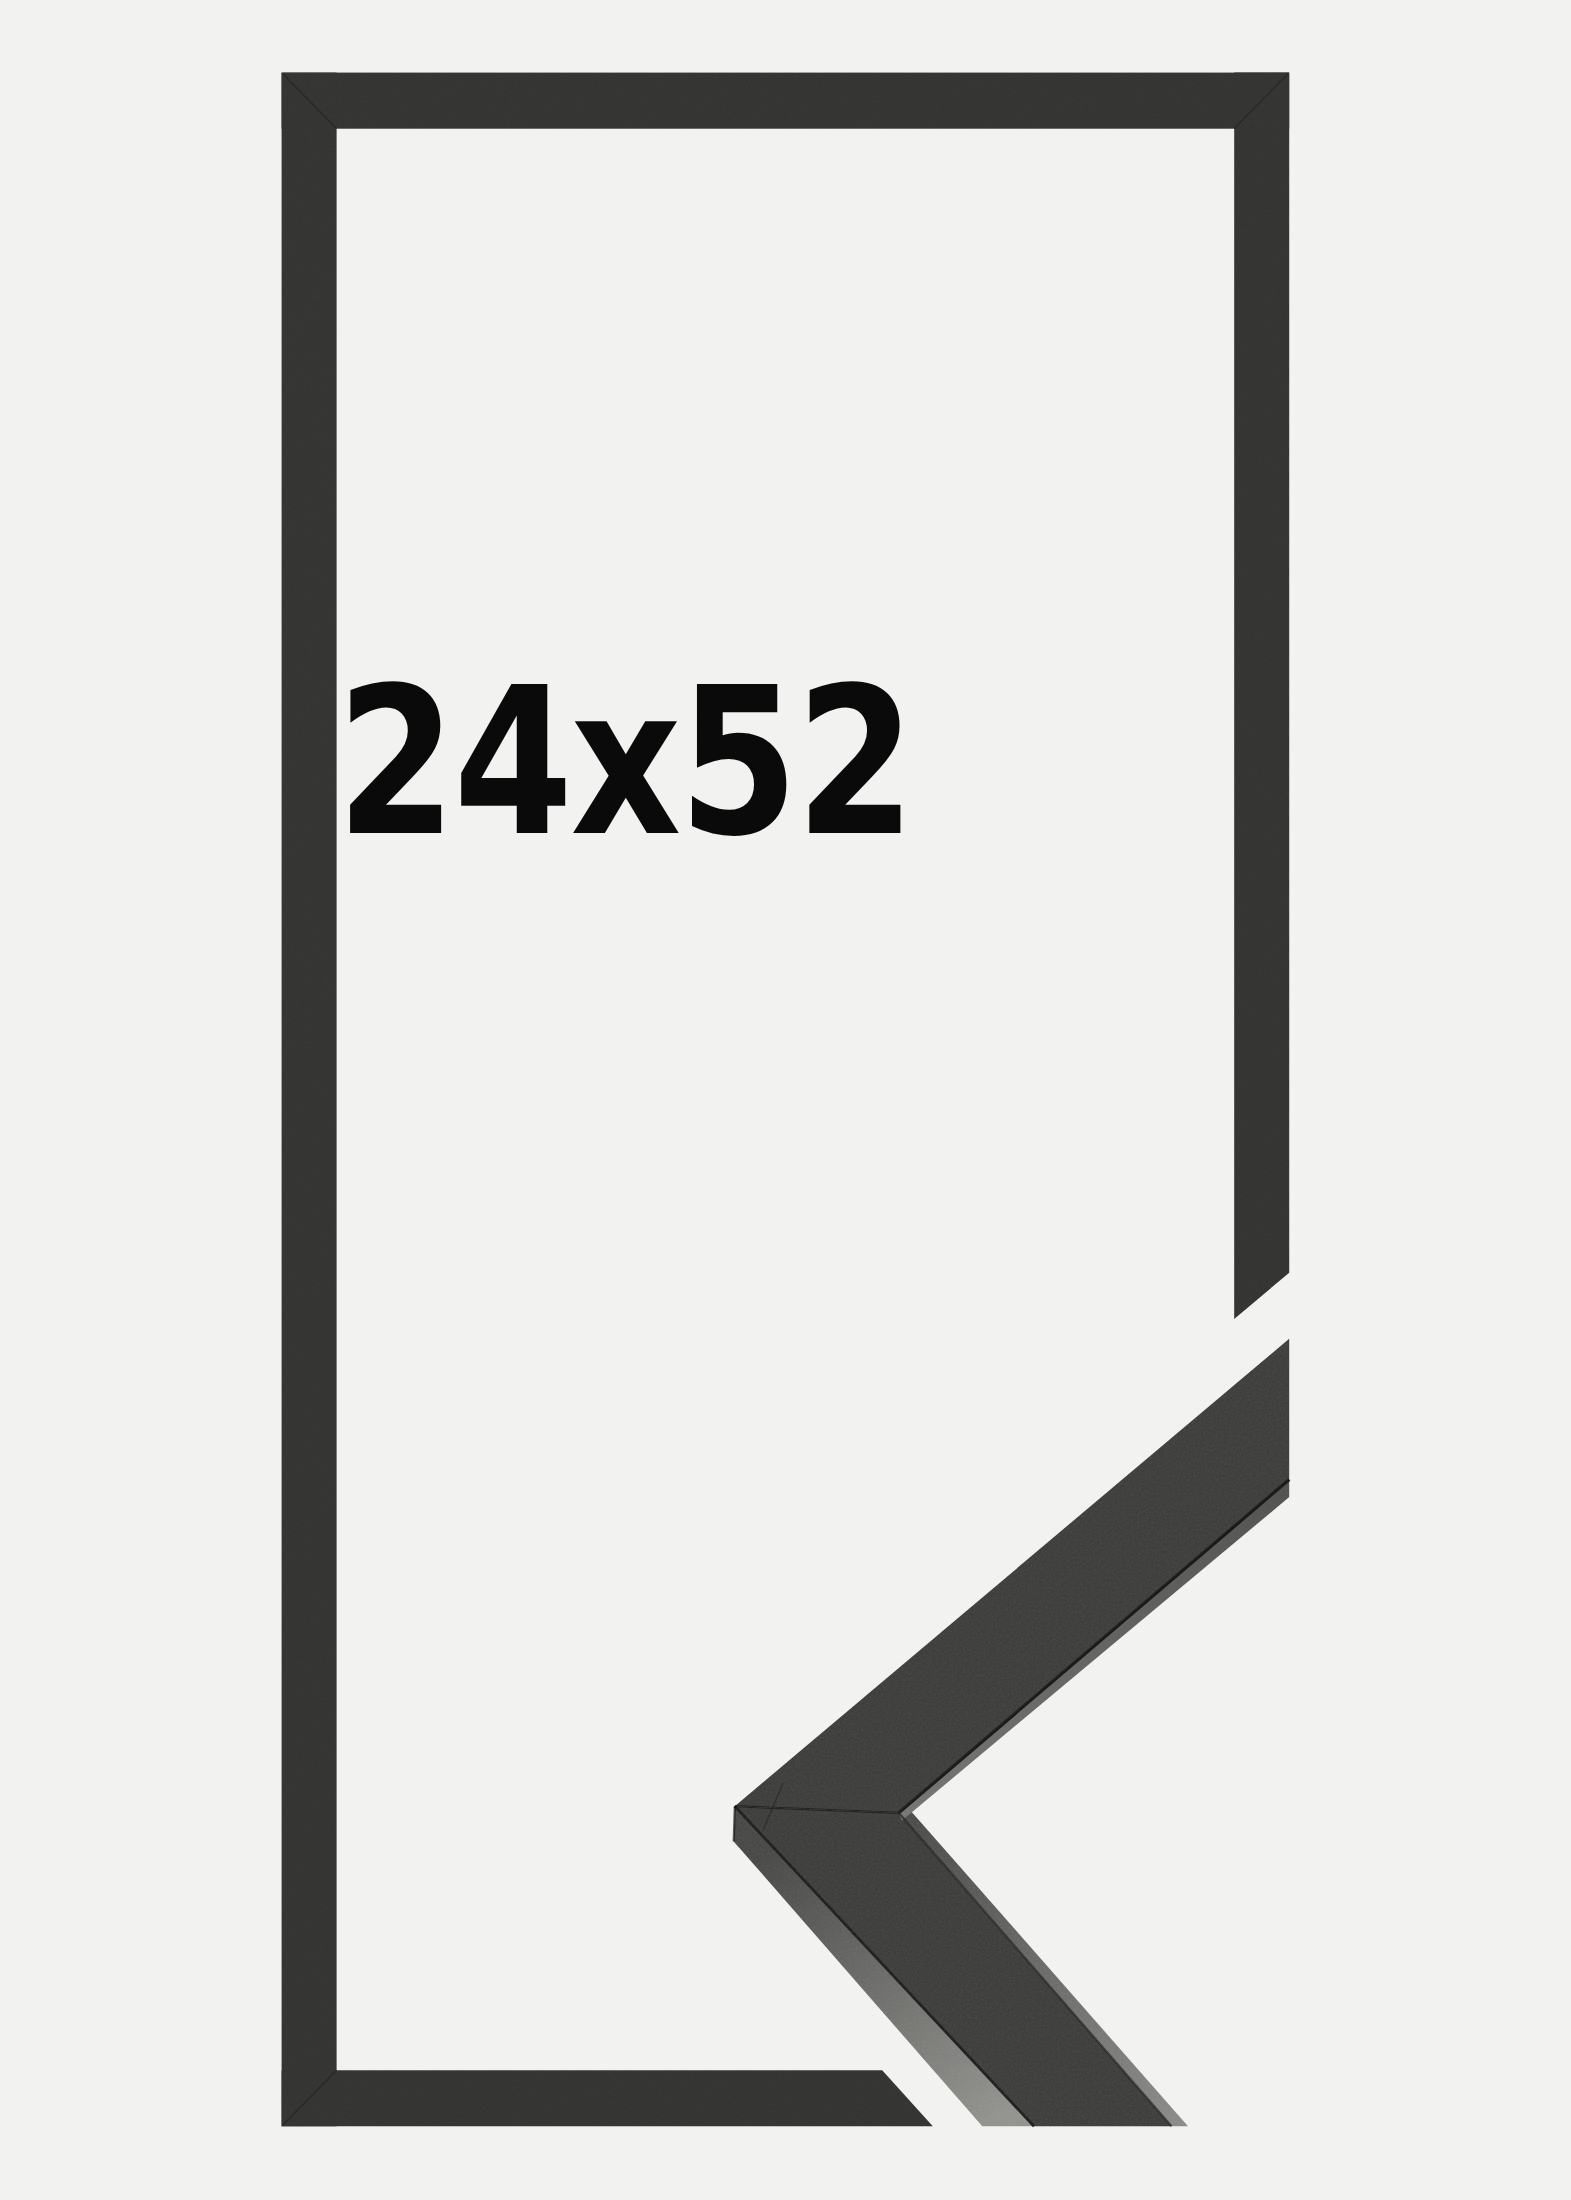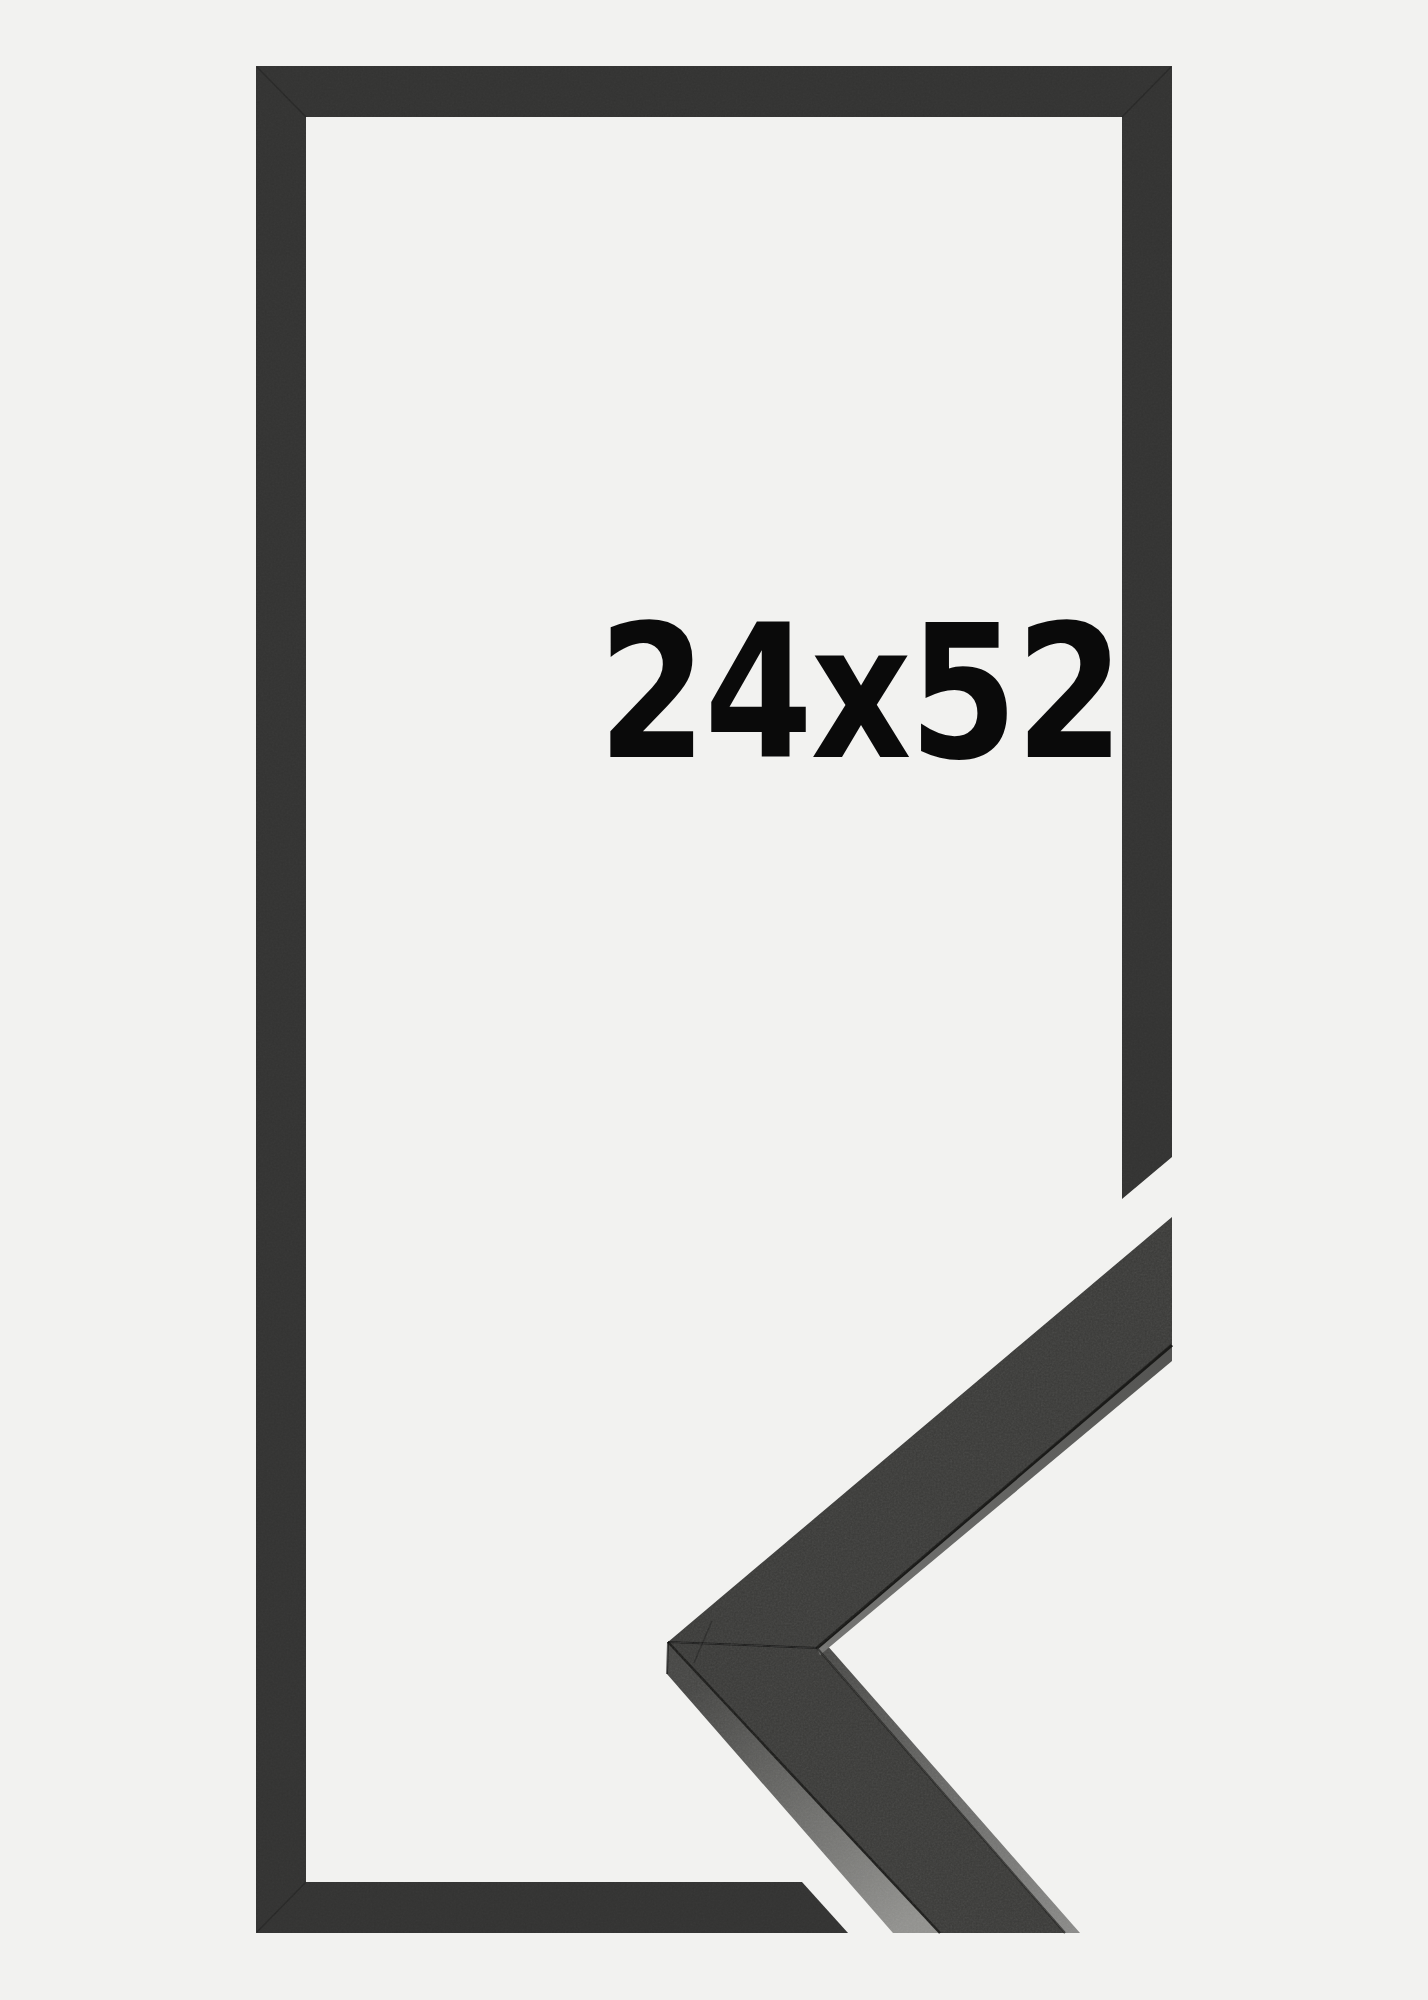--- a/index.html
+++ b/index.html
@@ -29,21 +29,21 @@
   .molding-front { fill: var(--molding-front, #3a3a38); }
   .corner-seam { stroke: rgba(0,0,0,0.22); stroke-width: 1.5; }
   .size-label {
     position: absolute;
     left: 256px;
     top: 599px;
     width: 916px;
     height: 188px;
     display: flex;
     align-items: center;
-    justify-content: flex-end;
+    justify-content: flex-start;
     pointer-events: none;
   }
   .size-label span {
     font-weight: 700;
     font-size: 186px;
     letter-spacing: -0.015em;
     line-height: 1;
     color: var(--label-text, #0a0a0a);
     transform: scaleX(0.84);
     transform-origin: 50% 50%;

